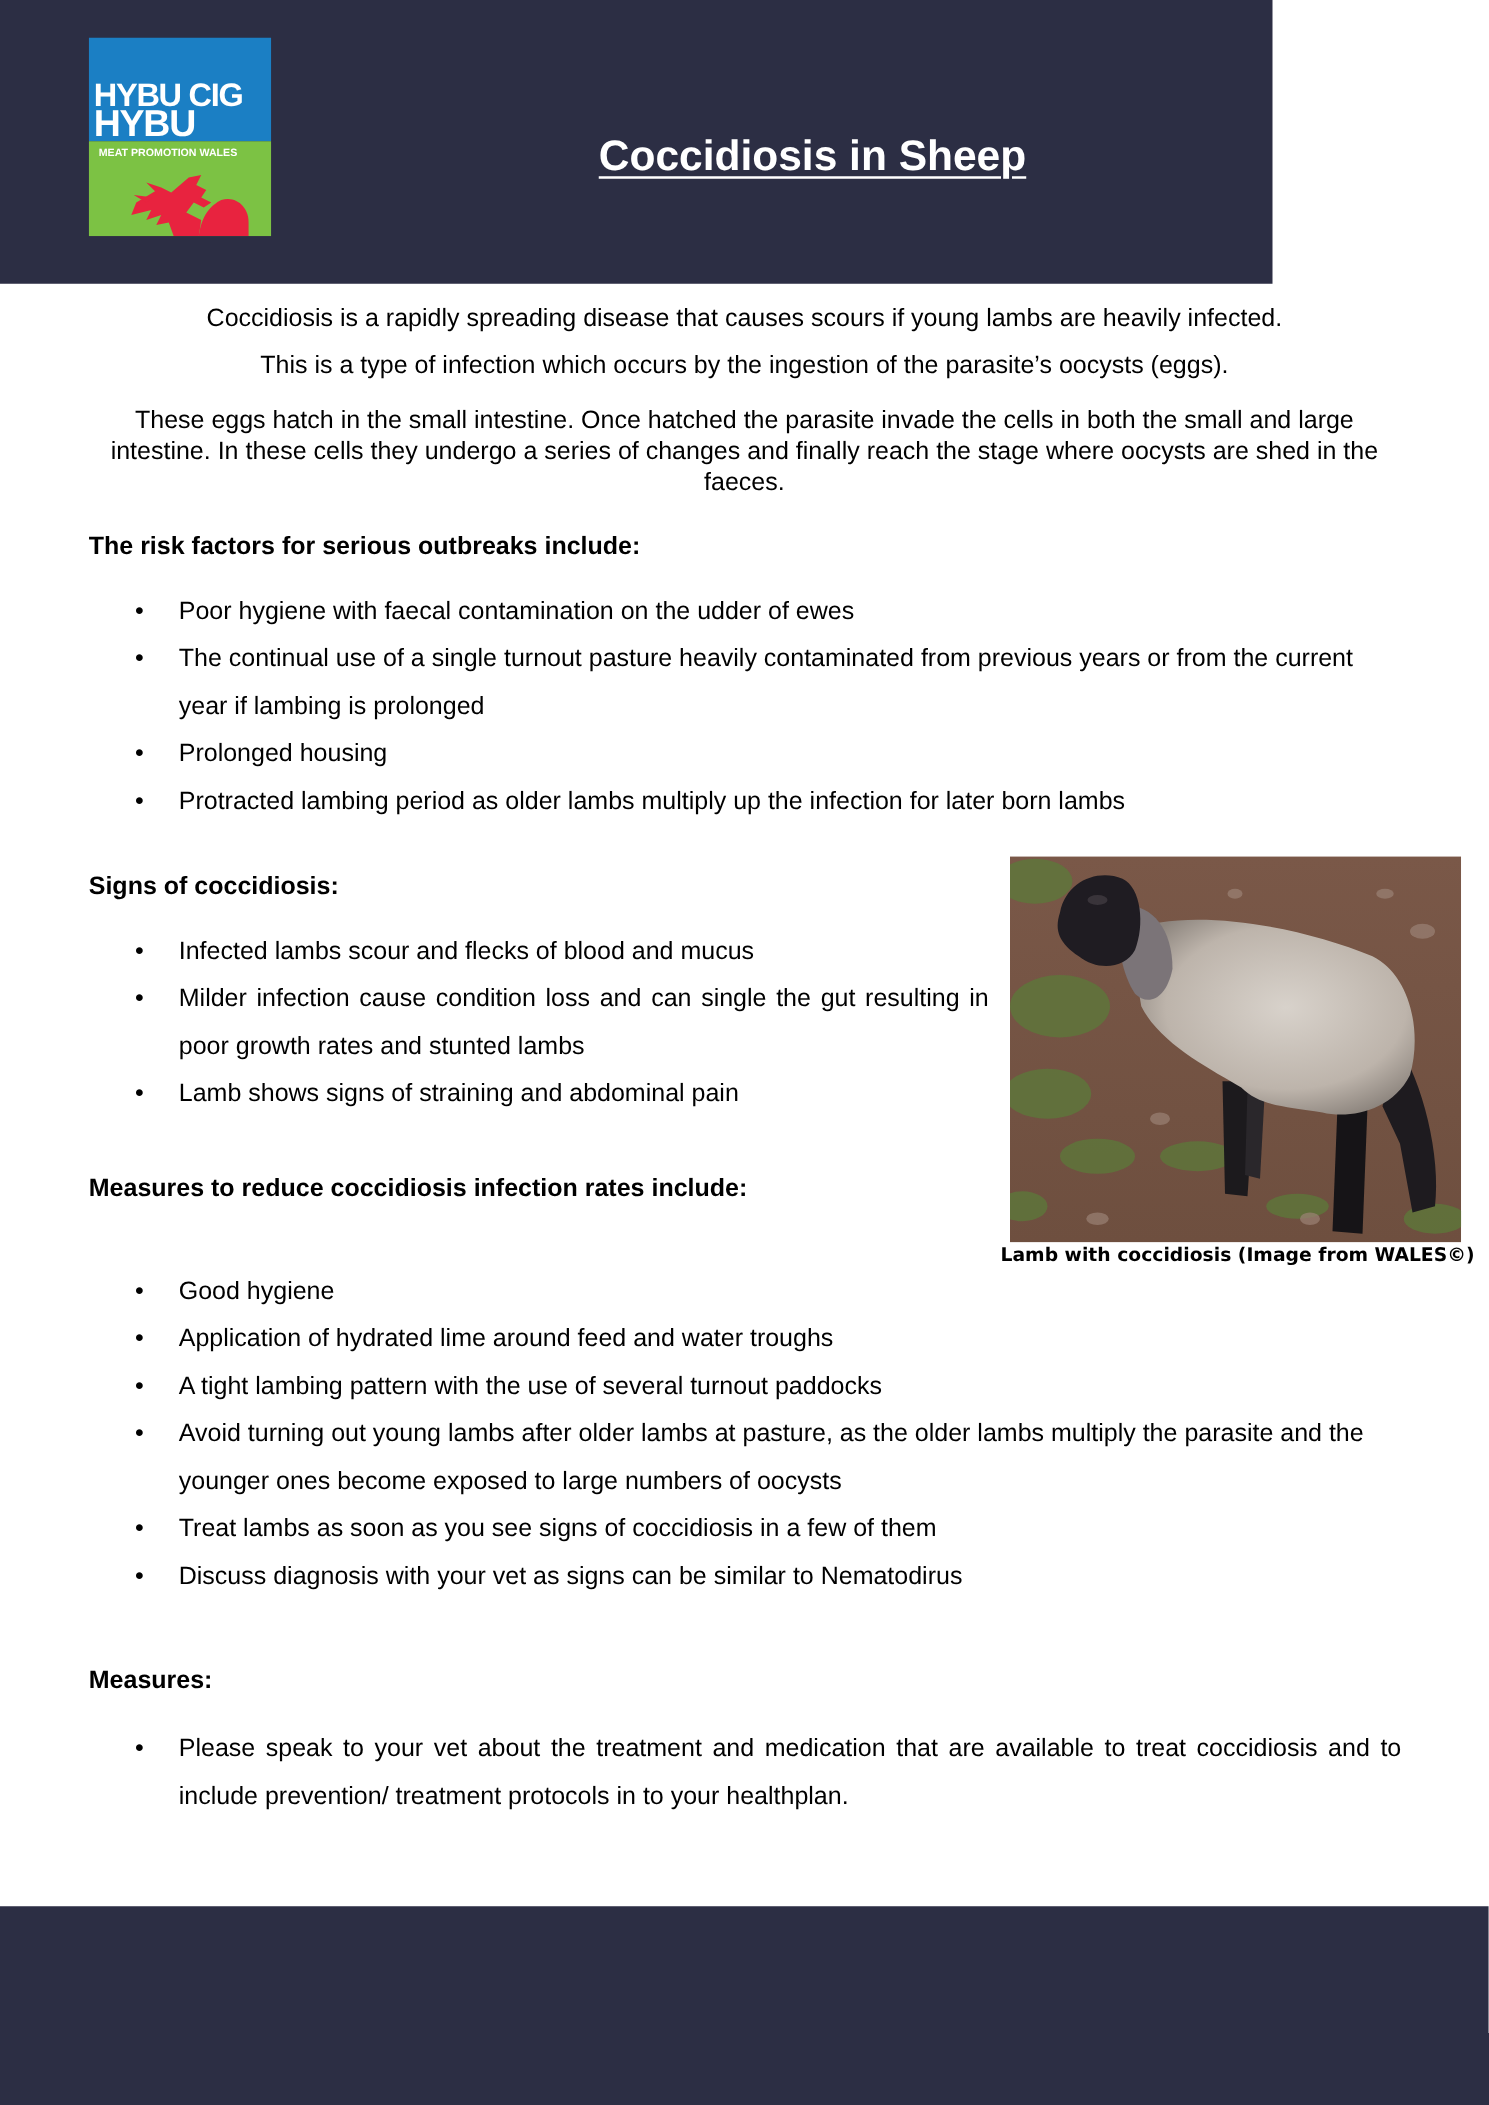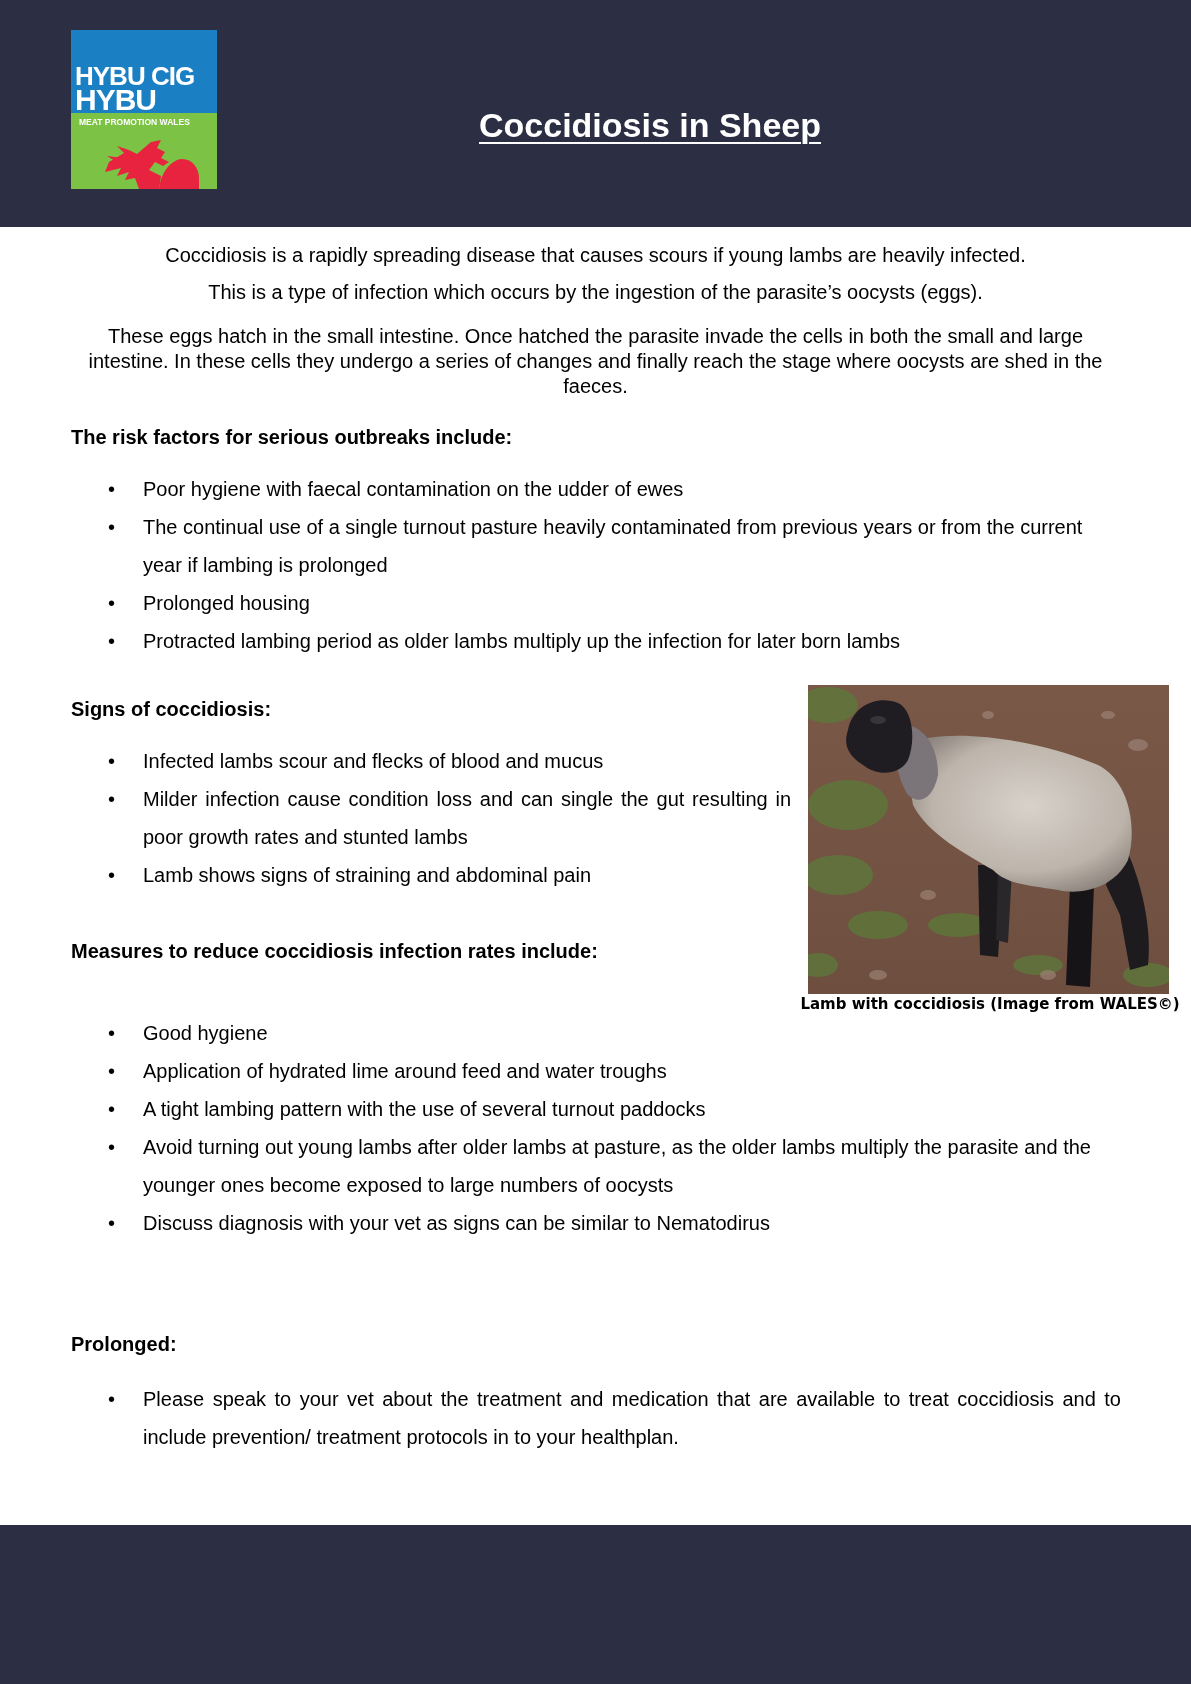--- a/index.html
+++ b/index.html
@@ -7,21 +7,21 @@
     width: 1191px;
     height: 1684px;
     position: relative;
     background: #ffffff;
     font-family: "Liberation Sans", sans-serif;
     color: #000;
     overflow: hidden;
   }
   .header {
     position: absolute; left: 0; top: 0;
-    width: 1191px; height: 227px;
+    width: 1018px; height: 227px;
     background: #2c2e44;
   }
   .logo {
     position: absolute; left: 71px; top: 30px;
     width: 146px; height: 159px;
     overflow: hidden;
   }
   .logo .blue {
     position: absolute; left: 0; top: 0; width: 146px; height: 83px;
     background: #1b7fc4;
@@ -179,21 +179,22 @@
   </svg>
 </div>
 <div class="caption">Lamb with coccidiosis (Image from WALES©)</div>
 
 <div class="heading" style="top:940px;">Measures to reduce coccidiosis infection rates include:</div>
 <ul class="blist measures">
   <li>Good hygiene</li>
   <li>Application of hydrated lime around feed and water troughs</li>
   <li>A tight lambing pattern with the use of several turnout paddocks</li>
   <li>Avoid turning out young lambs after older lambs at pasture, as the older lambs multiply the parasite and the younger ones become exposed to large numbers of oocysts</li>
+  <li>Treat lambs as soon as you see signs of coccidiosis in a few of them</li>
   <li>Discuss diagnosis with your vet as signs can be similar to Nematodirus</li>
 </ul>
 
-<div class="heading" style="top:1333px;">Prolonged:</div>
+<div class="heading" style="top:1333px;">Measures:</div>
 <ul class="blist treat justify">
   <li>Please speak to your vet about the treatment and medication that are available to treat coccidiosis and to include prevention/ treatment protocols in to your healthplan.</li>
 </ul>
 
 <div class="footer"></div>
 
 </body></html>

